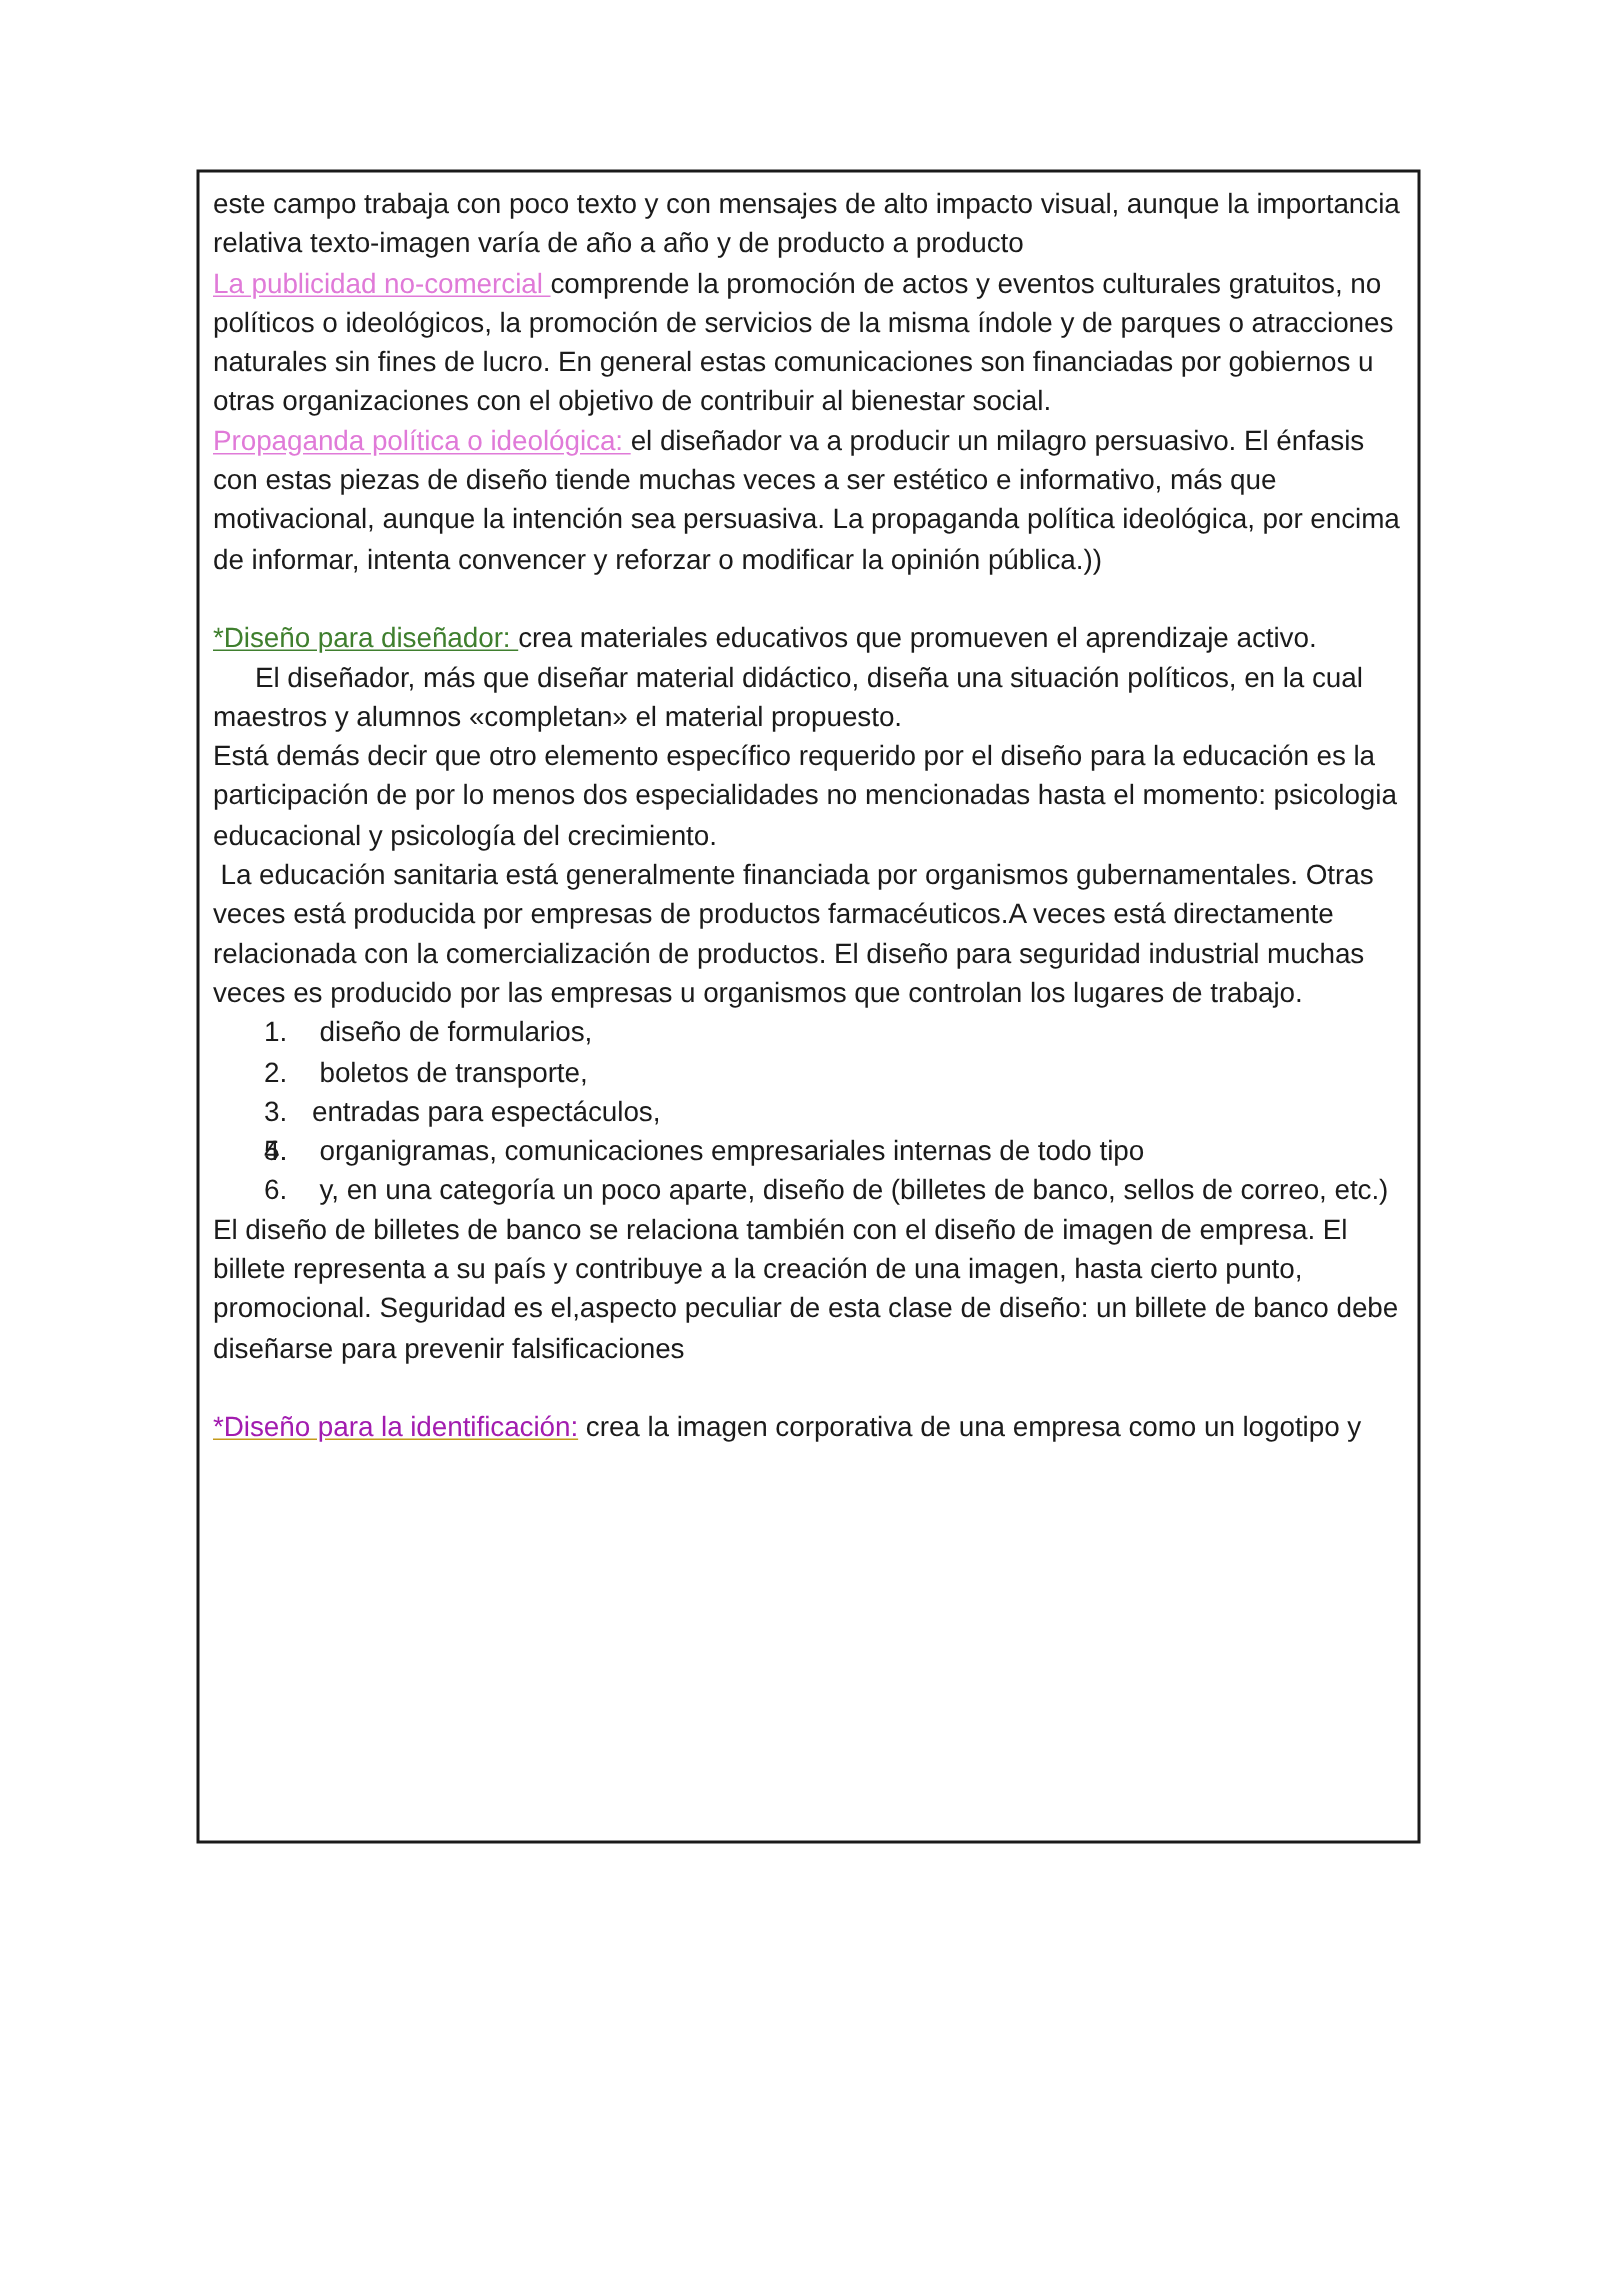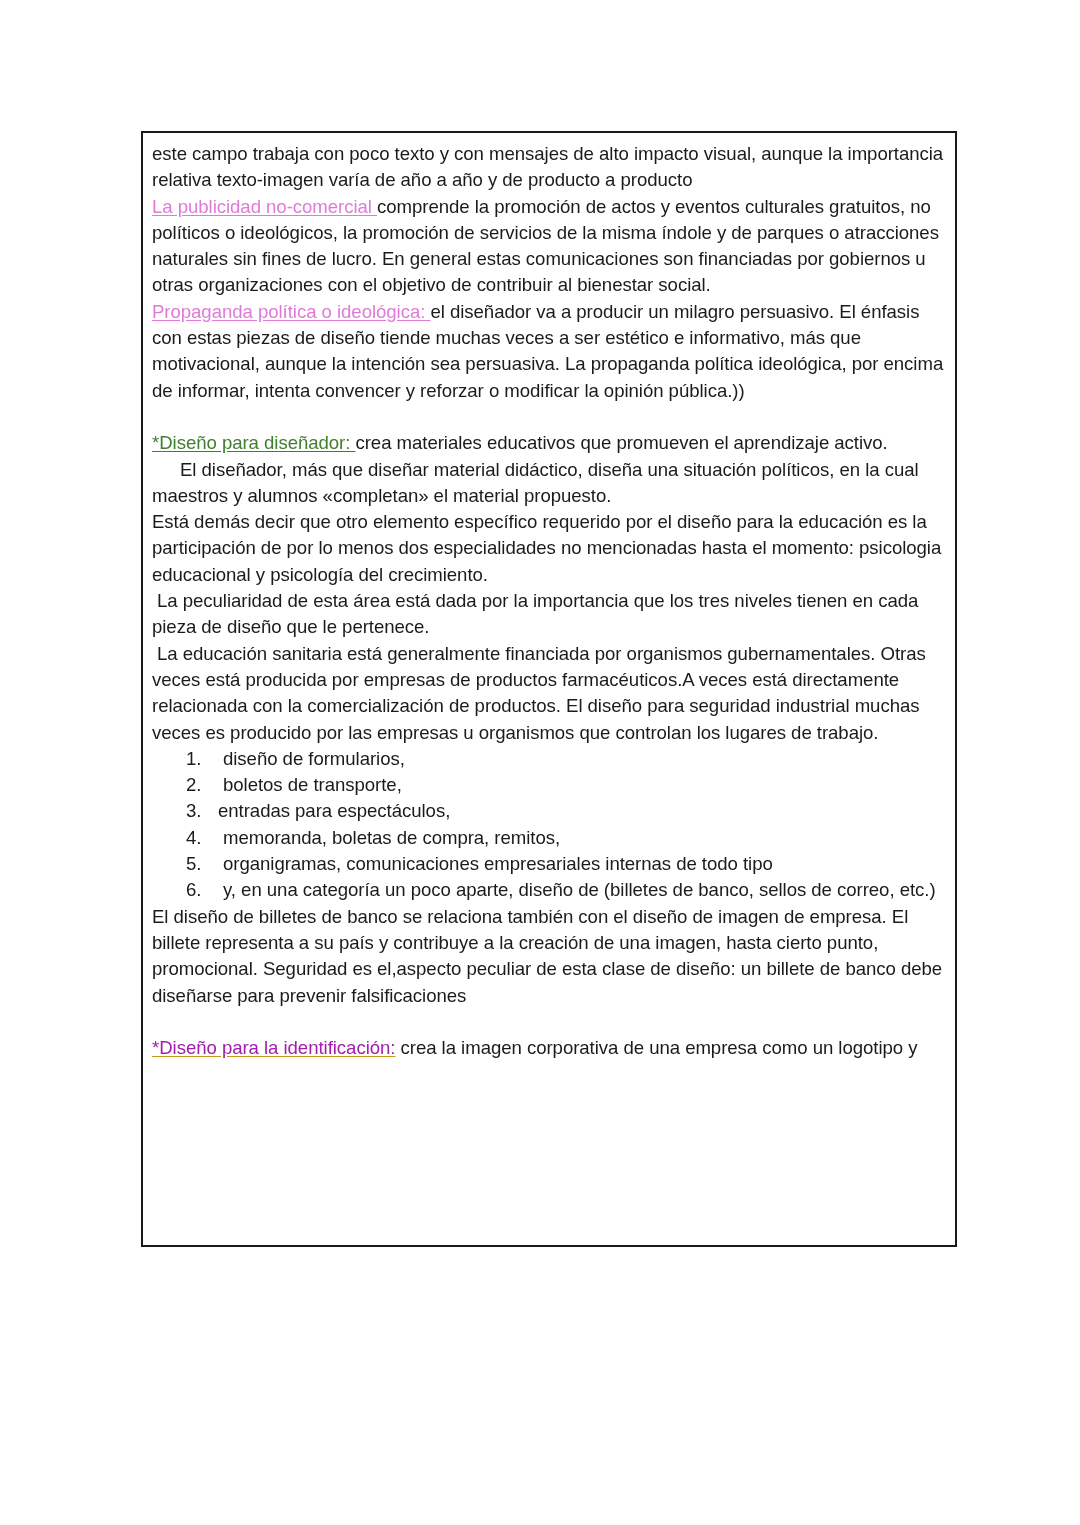--- a/index.html
+++ b/index.html
@@ -9,26 +9,25 @@
     }
     body {
       width: 1080px;
       height: 1525px;
       position: relative;
       overflow: hidden;
     }
     .page-box {
       position: absolute;
       left: 131px;
-      top: 131px;
+      top: 113px;
       width: 812px;
       height: 1112px;
       border: 2px solid #1a1a1a;
       box-sizing: content-box;
-      margin-left: 10px;
     }
     .content {
       position: absolute;
       left: 9px;
       top: 8px;
       width: 800px;
       font-family: "Liberation Sans", sans-serif;
       font-size: 18.6px;
       line-height: 26.3px;
       color: #1b1b1b;
@@ -80,29 +79,28 @@
     <p><span class="heading-link c-pink">La publicidad no-comercial </span><span>comprende la promoción de actos y eventos culturales gratuitos, no políticos o ideológicos, la promoción de servicios de la misma índole y de parques o atracciones naturales sin fines de lucro. En general estas comunicaciones son financiadas por gobiernos u otras organizaciones con el objetivo de contribuir al bienestar social.</span></p>
 
     <p><span class="heading-link c-pink">Propaganda política o ideológica: </span><span>el diseñador va a producir un milagro persuasivo. El énfasis con estas piezas de diseño tiende muchas veces a ser estético e informativo, más que motivacional, aunque la intención sea persuasiva. La propaganda política ideológica, por encima de informar, intenta convencer y reforzar o modificar la opinión pública.))</span></p>
 
     <div class="blank"></div>
 
     <p><span class="heading-link c-green">*Diseño para diseñador:  </span><span>crea materiales educativos  que promueven el aprendizaje activo.</span></p>
 
     <p class="indent-first">El diseñador, más que diseñar material didáctico, diseña una situación políticos, en la cual maestros y alumnos «completan» el material propuesto.</p>
     <p>Está demás decir que otro elemento específico requerido por el diseño para la educación es la participación de por lo menos dos especialidades no mencionadas hasta el momento: psicologia educacional y psicología del crecimiento.</p>
-    <p class="indent-small">La peculiaridad de esta área está dada por la importancia que los tres niveles tienen en cada pieza de diseño que le pertenece.</p>
     <p class="indent-small">La educación sanitaria está generalmente financiada por organismos gubernamentales. Otras veces está producida por empresas de productos farmacéuticos.A veces está directamente relacionada con la comercialización de productos. El diseño para seguridad industrial muchas veces es producido por las empresas u organismos que controlan los lugares de trabajo.</p>
 
 
     <ol class="admin-list">
       <li><span class="num">1.</span><span class="item-text pad">diseño de formularios,</span></li>
       <li><span class="num">2.</span><span class="item-text pad">boletos de transporte,</span></li>
       <li><span class="num">3.</span><span class="item-text">entradas para espectáculos,</span></li>
-      <li><span class="num">4.</span><span class="item-text pad">memoranda, boletas de compra, remitos,</span></li>
+      <li><span class="num">4.</span></li>
       <li><span class="num">5.</span><span class="item-text pad">organigramas, comunicaciones empresariales internas de todo tipo</span></li>
       <li><span class="num">6.</span><span class="item-text pad">y, en una categoría un poco aparte, diseño de (billetes de banco, sellos de correo, etc.)</span></li>
     </ol>
 
     <p>El diseño de billetes de banco se relaciona también con el diseño de imagen de empresa. El billete representa a su país y contribuye a la creación de una imagen, hasta cierto punto, promocional. Seguridad es el,aspecto peculiar de esta clase de diseño: un billete de banco debe diseñarse para prevenir falsificaciones</p>
 
     <div class="blank"></div>
 
     <p><span class="heading-link c-gold">*Diseño para la identificación:</span><span> crea la imagen corporativa de una empresa como un logotipo y</span></p>
 

